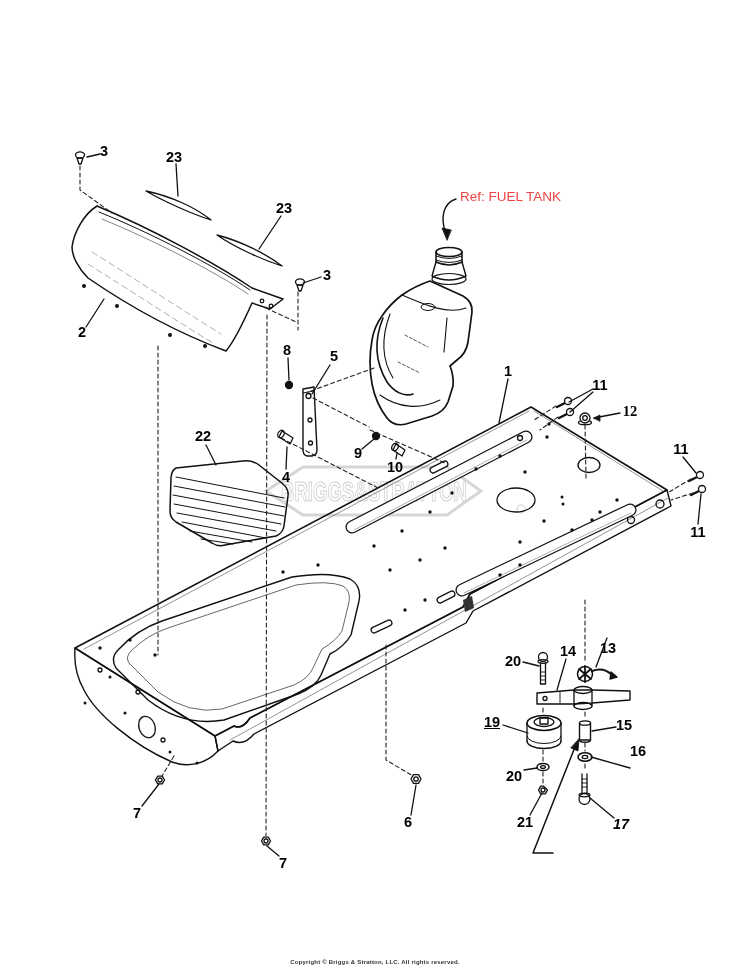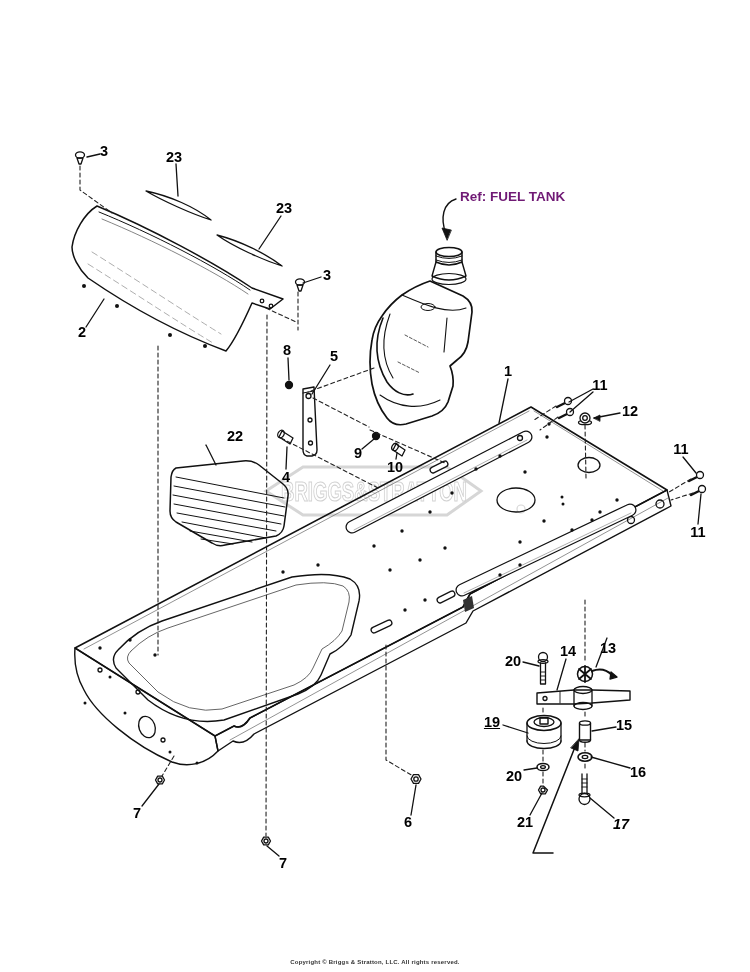--- a/index.html
+++ b/index.html
@@ -1,21 +1,21 @@
 <!DOCTYPE html>
 <html><head>
 <meta charset="utf-8">
 <style>
   html,body{margin:0;padding:0;background:#fff;}
   .stage{position:relative;width:750px;height:972px;background:#ffffff;overflow:hidden;
          font-family:"Liberation Sans",sans-serif;}
   .stage svg{position:absolute;left:0;top:0;}
   .callout{position:absolute;transform:translate(-50%,-50%);font-weight:bold;
            font-size:14.5px;color:#000;white-space:nowrap;}
-  .note{position:absolute;font-weight:bold;color:#701a75;}
+  .note{position:absolute;font-weight:normal;color:#ef4444;}
   #ref-fuel-tank{left:460px;top:189px;font-size:13.5px;}
   #anti-seize{left:557px;top:846px;font-size:12.5px;line-height:16px;width:180px;}
   #footer-copyright{position:absolute;left:0;top:959px;width:750px;text-align:center;
            font-size:6px;color:#333;font-weight:bold;letter-spacing:0.2px;}
 </style>
 </head>
 <body>
 
 <div class="stage">
 
@@ -345,36 +345,36 @@
 
 
 <div id="callout-layer">
       <span class="callout" style="left: 104px; top: 151px;">3</span>
       <span class="callout" style="left: 174px; top: 157px;">23</span>
       <span class="callout" style="left: 284px; top: 208px;">23</span>
       <span class="callout" style="left: 82px; top: 332px;">2</span>
       <span class="callout" style="left: 327px; top: 275px;">3</span>
       <span class="callout" style="left: 287px; top: 350px;">8</span>
       <span class="callout" style="left: 334px; top: 356px;">5</span>
-      <span class="callout" style="left: 203px; top: 436px; margin-left: 32px;">22</span>
+      <span class="callout" style="left: 203px; top: 436px;">22</span>
       <span class="callout" style="left: 286px; top: 477px;">4</span>
       <span class="callout" style="left: 358px; top: 453px;">9</span>
       <span class="callout" style="left: 395px; top: 467px;">10</span>
       <span class="callout" style="left: 508px; top: 371px;">1</span>
       <span class="callout" style="left: 600px; top: 385px;">11</span>
-      <span class="callout" style="left: 630px; top: 411px;">12</span>
+      <span class="callout" style="left: 630px; top: 411px; font-family: Liberation Serif, serif;">12</span>
       <span class="callout" style="left: 681px; top: 449px;">11</span>
       <span class="callout" style="left: 698px; top: 532px;">11</span>
       <span class="callout" style="left: 608px; top: 648px;">13</span>
       <span class="callout" style="left: 513px; top: 661px;">20</span>
       <span class="callout" style="left: 568px; top: 651px;">14</span>
       <span class="callout" style="left: 492px; top: 722px; text-decoration: underline;">19</span>
       <span class="callout" style="left: 624px; top: 725px;">15</span>
       <span class="callout" style="left: 514px; top: 776px;">20</span>
-      <span class="callout" style="left: 638px; top: 772px;">16</span>
+      <span class="callout" style="left: 638px; top: 751px;">16</span>
       <span class="callout" style="left: 525px; top: 822px;">21</span>
       <span class="callout" style="left: 621px; top: 824px; font-style: italic;">17</span>
       <span class="callout" style="left: 408px; top: 822px;">6</span>
       <span class="callout" style="left: 137px; top: 813px;">7</span>
       <span class="callout" style="left: 283px; top: 863px;">7</span>
     </div>
 
 <div id="footer-copyright">Copyright © Briggs &amp; Stratton, LLC. All rights reserved.</div>
 
 </div>

